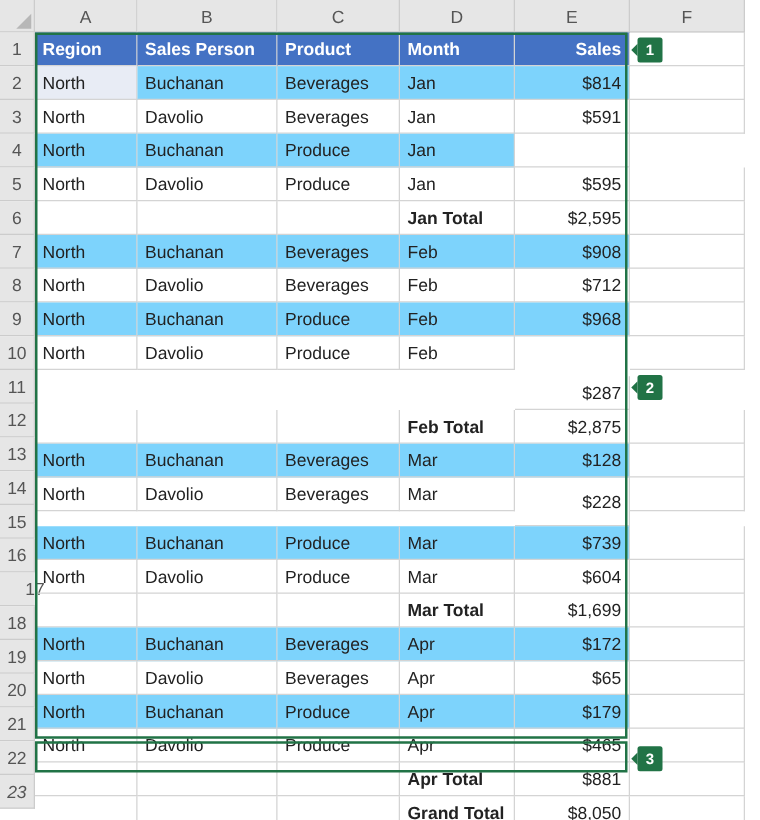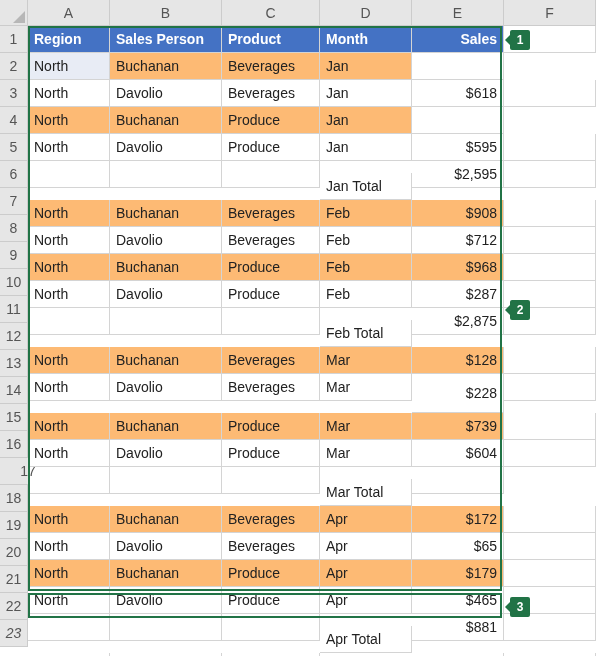--- a/index.html
+++ b/index.html
@@ -77,22 +77,22 @@
     align-items:center;
     overflow:hidden;
     white-space:nowrap;
   }
   .cell.right { justify-content:flex-end; }
   .hdr {
     background:#4472c4;
     color:#fff;
     font-weight:bold;
   }
-  .band { background:#fdba74; }
-  .bold { font-weight:normal;margin-top:12px; }
+  .band { background:#7dd3fc; }
+  .bold { font-weight:bold; }
   .selection-box {
     position:absolute;
     border:2px solid #217346;
     pointer-events:none;
   }
   .selbox-main { left:28px; top:26px; }
   .selbox-gt   { left:28px; }
   .active-cell {
     background:#e8ecf5 !important;
   }
@@ -165,28 +165,29 @@
         <div class="cell hdr" style="width: 98px; height: 27px;">Product</div>
         <div class="cell hdr" style="width: 92px; height: 27px;">Month</div>
         <div class="cell hdr right" style="width: 92px; height: 27px;">Sales</div>
         <div class="cell" style="width: 92px; height: 27px;"></div>
       </div>
       <div class="row">
         <div class="cell band active-cell" style="width: 82px; height: 27px;">North</div>
         <div class="cell band" style="width: 112px; height: 27px;">Buchanan</div>
         <div class="cell band" style="width: 98px; height: 27px;">Beverages</div>
         <div class="cell band" style="width: 92px; height: 27px;">Jan</div>
+        <div class="cell band right" style="width: 92px; height: 27px;">$814</div>
         <div class="cell" style="width: 92px; height: 27px;"></div>
       </div>
       <div class="row">
         <div class="cell  " style="width: 82px; height: 27px;">North</div>
         <div class="cell" style="width: 112px; height: 27px;">Davolio</div>
         <div class="cell" style="width: 98px; height: 27px;">Beverages</div>
         <div class="cell" style="width: 92px; height: 27px;">Jan</div>
-        <div class="cell right" style="width: 92px; height: 27px;">$618</div>
+        <div class="cell right" style="width: 92px; height: 27px;">$591</div>
         <div class="cell" style="width: 92px; height: 27px;"></div>
       </div>
       <div class="row">
         <div class="cell band " style="width: 82px; height: 27px;">North</div>
         <div class="cell band" style="width: 112px; height: 27px;">Buchanan</div>
         <div class="cell band" style="width: 98px; height: 27px;">Produce</div>
         <div class="cell band" style="width: 92px; height: 27px;">Jan</div>
         <div class="cell" style="width: 92px; height: 27px;"></div>
       </div>
       <div class="row">
@@ -227,21 +228,21 @@
         <div class="cell band" style="width: 98px; height: 27px;">Produce</div>
         <div class="cell band" style="width: 92px; height: 27px;">Feb</div>
         <div class="cell band right" style="width: 92px; height: 27px;">$968</div>
         <div class="cell" style="width: 92px; height: 27px;"></div>
       </div>
       <div class="row">
         <div class="cell  " style="width: 82px; height: 27px;">North</div>
         <div class="cell" style="width: 112px; height: 27px;">Davolio</div>
         <div class="cell" style="width: 98px; height: 27px;">Produce</div>
         <div class="cell" style="width: 92px; height: 27px;">Feb</div>
-        <div class="cell right" style="width: 92px; height: 27px;">$287</div>
+        <div class="cell right" style="width: 92px; height: 27px; margin-top: 32px;">$287</div>
         <div class="cell" style="width: 92px; height: 27px;"></div>
       </div>
       <div class="row">
         <div class="cell" style="width: 82px; height: 27px;"></div>
         <div class="cell" style="width: 112px; height: 27px;"></div>
         <div class="cell" style="width: 98px; height: 27px;"></div>
         <div class="cell bold" style="width: 92px; height: 27px;">Feb Total</div>
         <div class="cell right" style="width: 92px; height: 27px;">$2,875</div>
         <div class="cell" style="width: 92px; height: 27px;"></div>
       </div>
@@ -275,20 +276,21 @@
         <div class="cell" style="width: 98px; height: 27px;">Produce</div>
         <div class="cell" style="width: 92px; height: 27px;">Mar</div>
         <div class="cell right" style="width: 92px; height: 27px;">$604</div>
         <div class="cell" style="width: 92px; height: 27px;"></div>
       </div>
       <div class="row">
         <div class="cell" style="width: 82px; height: 27px;"></div>
         <div class="cell" style="width: 112px; height: 27px;"></div>
         <div class="cell" style="width: 98px; height: 27px;"></div>
         <div class="cell bold" style="width: 92px; height: 27px;">Mar Total</div>
+        <div class="cell right" style="width: 92px; height: 27px;">$1,699</div>
         <div class="cell" style="width: 92px; height: 27px;"></div>
       </div>
       <div class="row">
         <div class="cell band " style="width: 82px; height: 27px;">North</div>
         <div class="cell band" style="width: 112px; height: 27px;">Buchanan</div>
         <div class="cell band" style="width: 98px; height: 27px;">Beverages</div>
         <div class="cell band" style="width: 92px; height: 27px;">Apr</div>
         <div class="cell band right" style="width: 92px; height: 27px;">$172</div>
         <div class="cell" style="width: 92px; height: 27px;"></div>
       </div>

